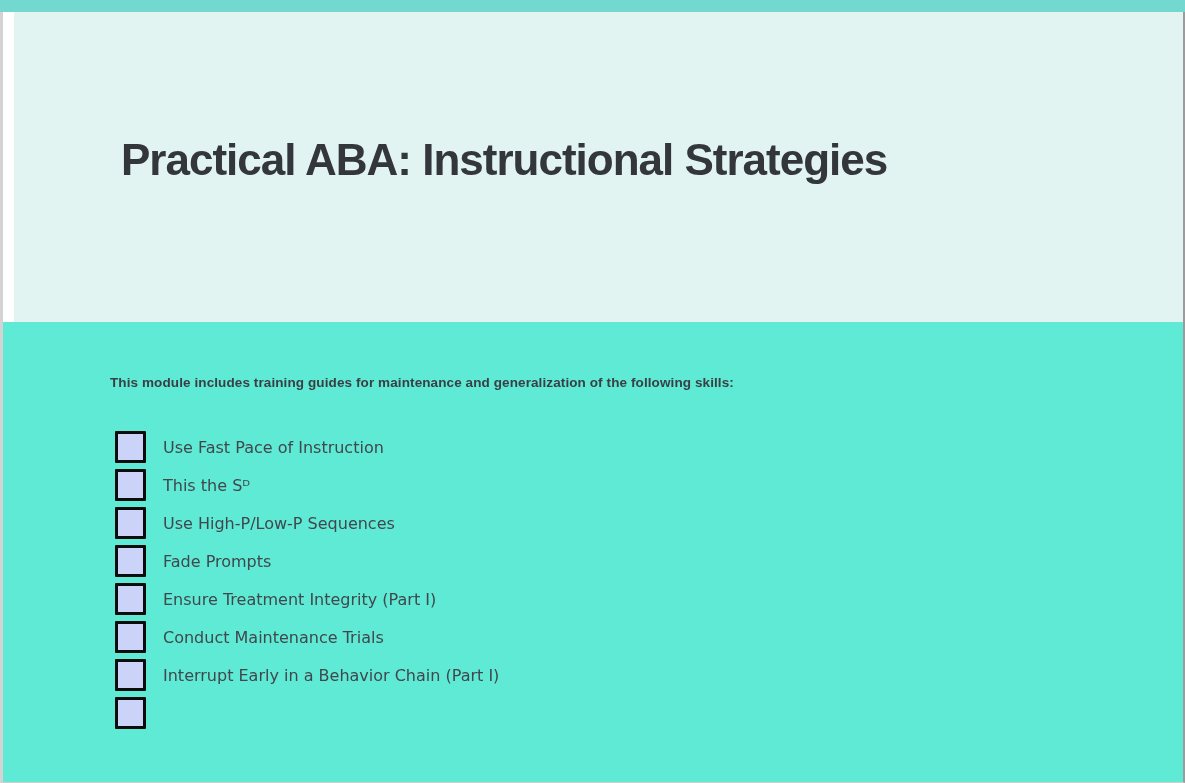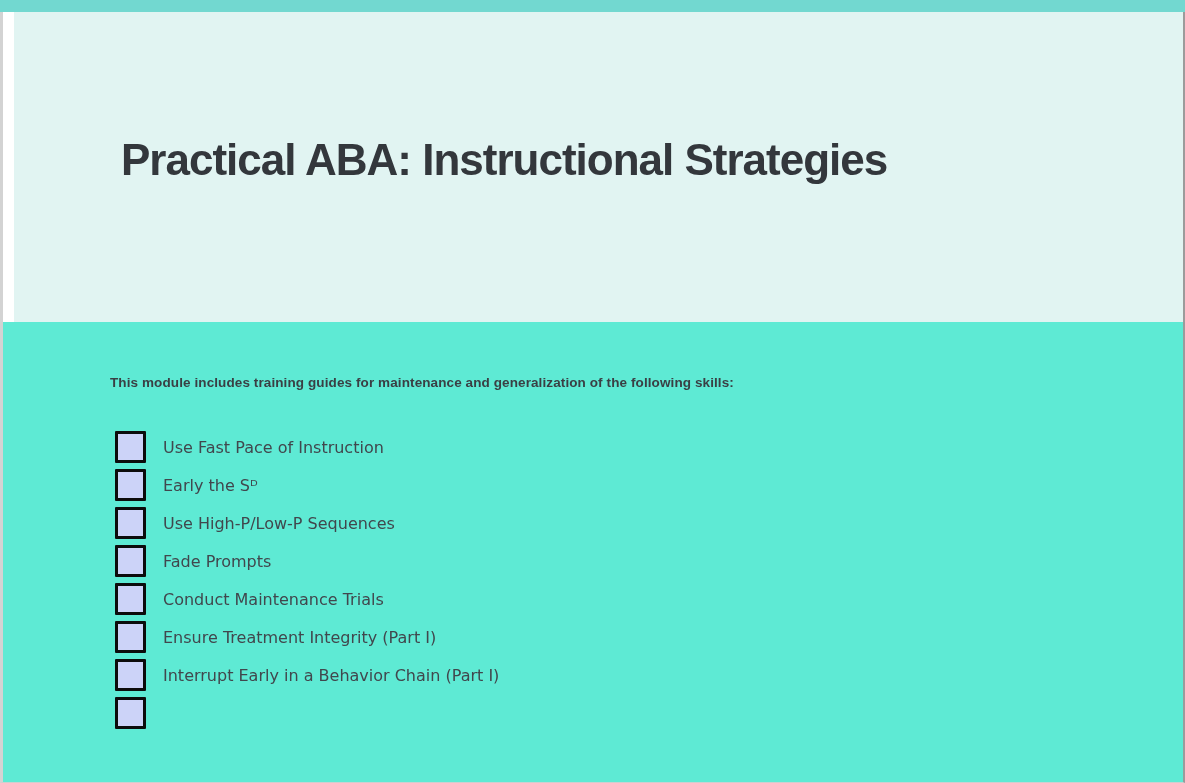--- a/index.html
+++ b/index.html
@@ -108,37 +108,37 @@
   <div class="content">
     <p class="intro-text">This module includes training guides for maintenance and generalization of the following skills:</p>
 
     <ul class="skills-list">
       <li class="skill-row">
         <span class="skill-checkbox" role="checkbox" aria-checked="false"></span>
         <span class="skill-label">Use Fast Pace of Instruction</span>
       </li>
       <li class="skill-row">
         <span class="skill-checkbox" role="checkbox" aria-checked="false"></span>
-        <span class="skill-label">Early the Sᴰ</span>
+        <span class="skill-label">This the Sᴰ</span>
       </li>
       <li class="skill-row">
         <span class="skill-checkbox" role="checkbox" aria-checked="false"></span>
         <span class="skill-label">Use High-P/Low-P Sequences</span>
       </li>
       <li class="skill-row">
         <span class="skill-checkbox" role="checkbox" aria-checked="false"></span>
         <span class="skill-label">Fade Prompts</span>
       </li>
       <li class="skill-row">
         <span class="skill-checkbox" role="checkbox" aria-checked="false"></span>
-        <span class="skill-label">Conduct Maintenance Trials</span>
+        <span class="skill-label">Ensure Treatment Integrity (Part I)</span>
       </li>
       <li class="skill-row">
         <span class="skill-checkbox" role="checkbox" aria-checked="false"></span>
-        <span class="skill-label">Ensure Treatment Integrity (Part I)</span>
+        <span class="skill-label">Conduct Maintenance Trials</span>
       </li>
       <li class="skill-row">
         <span class="skill-checkbox" role="checkbox" aria-checked="false"></span>
         <span class="skill-label">Interrupt Early in a Behavior Chain (Part I)</span>
       </li>
       <li class="skill-row">
         <span class="skill-checkbox" role="checkbox" aria-checked="false"></span>
       </li>
     </ul>
   </div>

